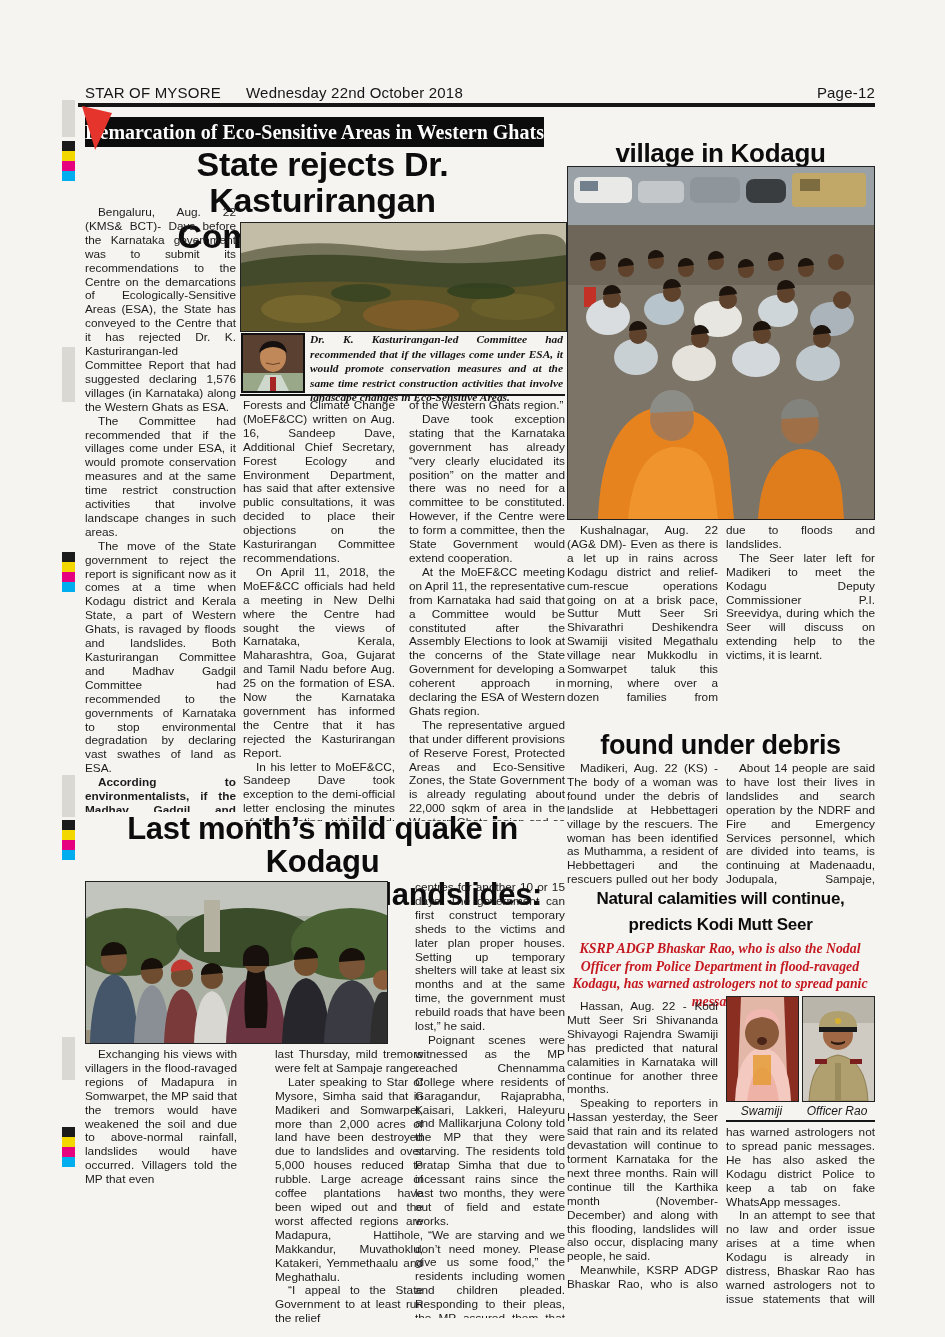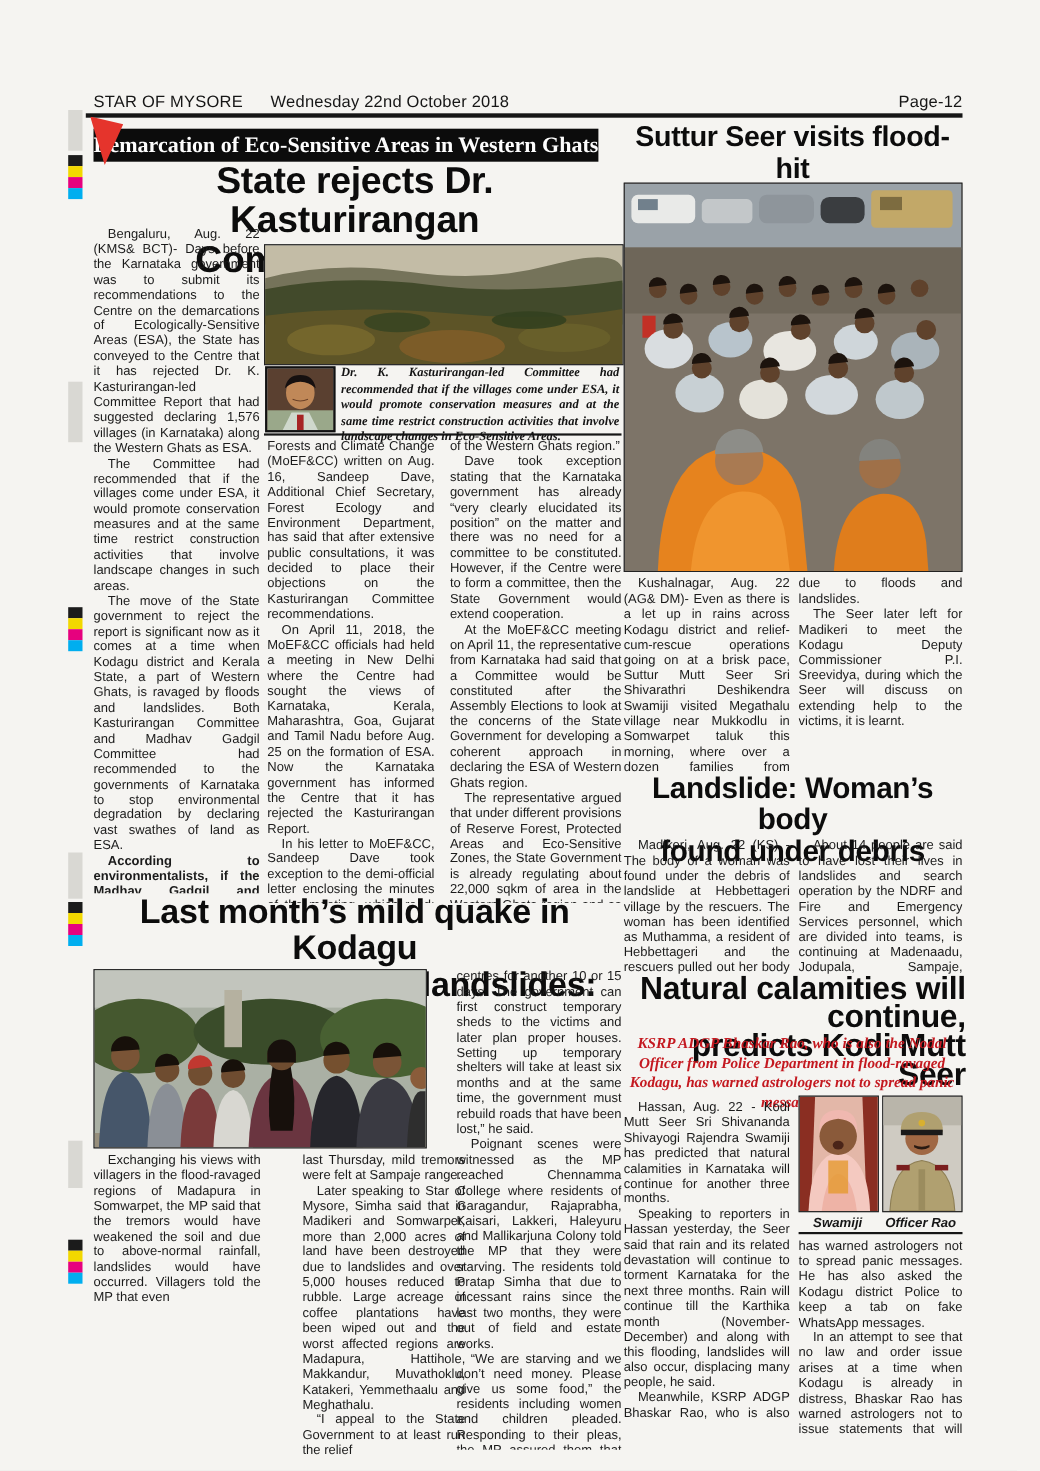--- a/index.html
+++ b/index.html
@@ -11,34 +11,34 @@
   .hrule{background:#161616;}
   
   .banner{background:#0c0c0c;color:#fdfdfd;font-family:"Liberation Serif",serif;
           font-weight:bold;font-size:20px;text-align:center;line-height:30px;}
   .flag{background:#e5342c;clip-path:polygon(0 0,100% 16%,44% 100%);}
   
   .hl{font-weight:bold;color:#0c0c0c;text-align:center;letter-spacing:-.3px;}
   .hl-main{font-size:34px;line-height:36px;}
   .hl-suttur{font-size:26px;line-height:29px;}
   .hl-land{font-size:27px;line-height:29px;}
-  .hl-cal{font-size:29px;line-height:26px;text-align:right;}
+  .hl-cal{font-size:17px;line-height:26px;}
   .hl-quake{font-size:31px;line-height:33px;}
   
   .col{font-size:11.8px;line-height:13.9px;text-align:justify;overflow:hidden;color:#1b1b1b;}
   .col p{margin:0;}
   .col p.ind{text-indent:13px;}
   .col p.b{font-weight:bold;}
   
   .capbox{border-bottom:2.5px solid #161616;}
   .caption{font-family:"Liberation Serif",serif;font-style:italic;font-weight:bold;
            font-size:11.4px;line-height:14.6px;text-align:justify;color:#141414;}
   .standfirst{font-family:"Liberation Serif",serif;font-style:italic;font-weight:bold;
               font-size:13.8px;line-height:17.5px;text-align:center;color:#c41920;}
-  .photocap{font-size:12px;font-weight:bold;font-style:italic;text-align:center;color:#161616;}
+  .photocap{font-size:12px;font-weight:normal;font-style:italic;text-align:center;color:#161616;}
   .photo{border:1px solid #222;background:#888;}
   .photo svg{display:block;}
   
   .reg-gray{background:#d9d8d3;}
   .reg-k{background:#1b1b1b;}.reg-y{background:#f2d800;}
   .reg-m{background:#e6017e;}.reg-c{background:#00aeef;}
 </style>
 </head>
 <body>
 
@@ -126,21 +126,21 @@
     <p class="ind">In his letter to MoEF&amp;CC, Sandeep Dave took exception to the demi-official letter enclosing the minutes of the meeting, which read: “The State government is requested to constitute a committee to look after the apprehensions and concerns of the State regarding the declaration of ESA</p>
   </div>
   <div class="abs col" style="left:409px;top:399px;width:156px;height:422px;">
     <p>of the Western Ghats region.”</p>
     <p class="ind">Dave took exception stating that the Karnataka government has already “very clearly elucidated its position” on the matter and there was no need for a committee to be constituted. However, if the Centre were to form a committee, then the State Government would extend cooperation.</p>
     <p class="ind">At the MoEF&amp;CC meeting on April 11, the representative from Karnataka had said that a Committee would be constituted after the Assembly Elections to look at the concerns of the State Government for developing a coherent approach in declaring the ESA of Western Ghats region.</p>
     <p class="ind">The representative argued that under different provisions of Reserve Forest, Protected Areas and Eco-Sensitive Zones, the State Government is already regulating about 22,000 sqkm of area in the Western Ghats region and as such, another layer of protection in the form of ESA may not be needed.</p>
   </div>
 
   <div class="abs hl hl-suttur" style="left:563px;top:110px;width:315px;">
-    <span>Suttur Seer visits flood-hit</span><br>
+    <br>
     <span>village in Kodagu</span>
   </div>
 
   <div class="abs photo" style="left:567px;top:166px;width:306px;height:352px;">
     <svg width="306" height="352" viewBox="0 0 306 352" preserveAspectRatio="none">
       <rect width="306" height="60" fill="#9aa2a8"></rect>
       <rect x="6" y="10" width="58" height="26" rx="6" fill="#e9eae8"></rect>
       <rect x="12" y="14" width="18" height="10" fill="#71808c"></rect>
       <rect x="70" y="14" width="46" height="22" rx="5" fill="#c3c7c9"></rect>
       <rect x="122" y="10" width="50" height="26" rx="7" fill="#8e959b"></rect>
@@ -209,21 +209,21 @@
 
   <div class="abs col" style="left:567px;top:524px;width:151px;height:180px;">
     <p class="ind">Kushalnagar, Aug. 22 (AG&amp; DM)- Even as there is a let up in rains across Kodagu district and relief-cum-rescue operations going on at a brisk pace, Suttur Mutt Seer Sri Shivarathri Deshikendra Swamiji visited Megathalu village near Mukkodlu in Somwarpet taluk this morning, where over a dozen families from Veerashaiva-Lingayat community had lost homes and properties</p>
   </div>
   <div class="abs col" style="left:726px;top:524px;width:149px;height:180px;">
     <p>due to floods and landslides.</p>
     <p class="ind">The Seer later left for Madikeri to meet the Kodagu Deputy Commissioner P.I. Sreevidya, during which the Seer will discuss on extending help to the victims, it is learnt.</p>
   </div>
 
   <div class="abs hl hl-land" style="left:563px;top:702px;width:315px;">
-    <span>Landslide: Woman’s body</span><br>
+    <br>
     <span>found under debris</span>
   </div>
   <div class="abs col" style="left:567px;top:762px;width:151px;height:126px;">
     <p class="ind">Madikeri, Aug. 22 (KS) - The body of a woman was found under the debris of landslide at Hebbettageri village by the rescuers. The woman has been identified as Muthamma, a resident of Hebbettageri and the rescuers pulled out her body from under the debris yesterday.</p>
   </div>
   <div class="abs col" style="left:726px;top:762px;width:149px;height:126px;">
     <p class="ind">About 14 people are said to have lost their lives in landslides and search operation by the NDRF and Fire and Emergency Services personnel, which are divided into teams, is continuing at Madenaadu, Jodupala, Sampaje, Gaalibeedu, Kalur and other places in Madikeri taluk.</p>
   </div>
 
   <div class="abs hl hl-cal" style="left:563px;top:886px;width:315px;">

